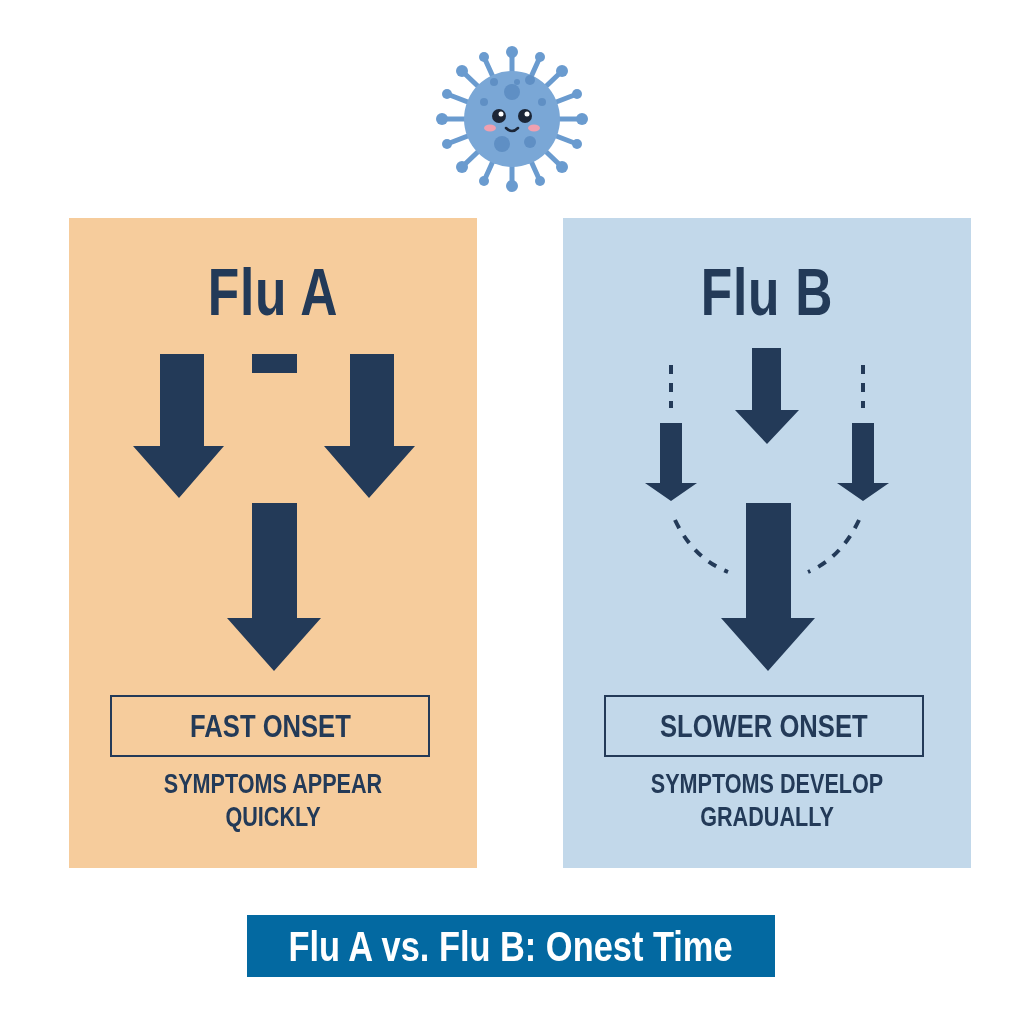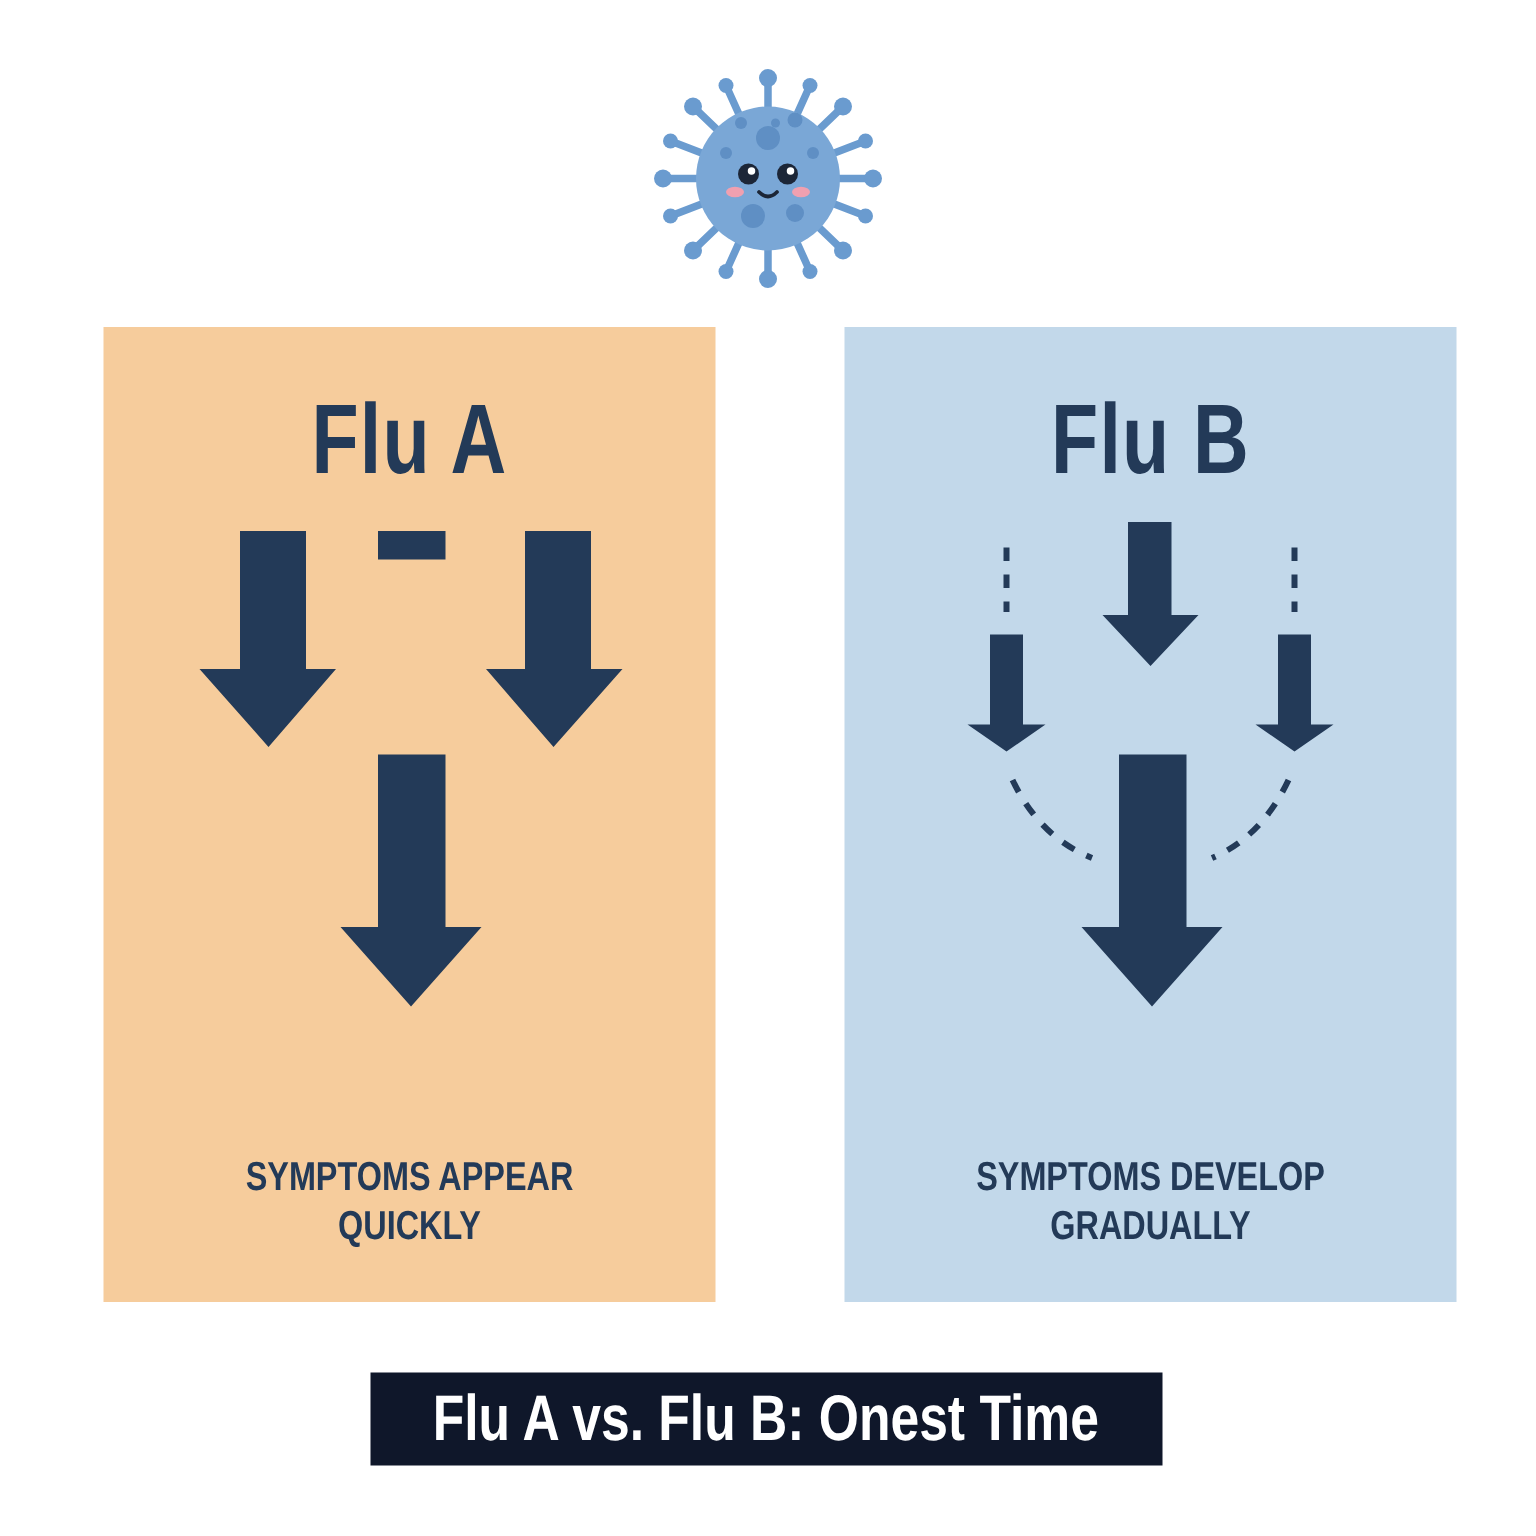--- a/index.html
+++ b/index.html
@@ -12,21 +12,21 @@
   .panel-title { position:absolute; left:0; right:0; top:36px; text-align:center; color:#233a58;
                  font-family:"Liberation Sans", sans-serif; font-weight:bold; font-size:66px;
                  transform:scaleX(0.78); letter-spacing:1px; }
   .arrows { position:absolute; left:0; top:0; width:408px; height:650px; }
   .onset-box { position:absolute; left:41px; width:320px; top:477px; height:62px;
                border:2px solid #233a58; box-sizing:border-box; display:flex; align-items:center; justify-content:center; }
   .onset-label { color:#233a58; font-weight:bold; font-size:32px; transform:scaleX(0.8); white-space:nowrap; }
   .desc { position:absolute; left:0; right:0; top:550px; text-align:center; color:#233a58; font-weight:bold;
           font-size:27px; line-height:33px; transform:scaleX(0.8); }
   .desc span { display:block; }
-  .caption { position:absolute; left:247px; top:915px; width:528px; height:62px; background:#0f172a;
+  .caption { position:absolute; left:247px; top:915px; width:528px; height:62px; background:#0369a1;
              display:flex; align-items:center; justify-content:center; }
   .caption-text { color:#fff; font-weight:bold; font-size:43px; transform:scaleX(0.8); white-space:nowrap; }
 </style>
 </head>
 <body>
 
 <svg class="virus" viewBox="0 0 160 150">
   <g stroke="#6a9bcf" stroke-width="5" stroke-linecap="round" fill="#6a9bcf">
     <g id="spikes">
       <line x1="80" y1="75" x2="80" y2="8"></line>
@@ -90,20 +90,23 @@
 
       <path d="M91 136 H135 V228 H155 L110 280 L64 228 H91 Z"></path>
 
       <path d="M281 136 H325 V228 H346 L300 280 L255 228 H281 Z"></path>
 
       <rect x="183" y="136" width="45" height="19"></rect>
 
       <path d="M183 285 H228 V400 H252 L205 453 L158 400 H183 Z"></path>
     </g>
   </svg>
+  <div class="onset-box">
+    <span class="onset-label">FAST ONSET</span>
+  </div>
   <div class="desc">
     <span>SYMPTOMS APPEAR</span>
     <span>QUICKLY</span>
   </div>
 </div>
 
 <div class="panel panel-b">
   <div class="panel-title">Flu B</div>
   <svg class="arrows" viewBox="0 0 408 650">
     <g fill="#233a58">
@@ -116,20 +119,23 @@
 
       <path d="M183 285 H228 V400 H252 L205 453 L158 400 H183 Z"></path>
     </g>
     <g stroke="#233a58" stroke-width="4" fill="none" stroke-dasharray="9 9">
       <line x1="108" y1="147" x2="108" y2="190"></line>
       <line x1="300" y1="147" x2="300" y2="190"></line>
       <path d="M112 302 Q130 340 165 354"></path>
       <path d="M296 302 Q278 340 245 354"></path>
     </g>
   </svg>
+  <div class="onset-box">
+    <span class="onset-label">SLOWER ONSET</span>
+  </div>
   <div class="desc">
     <span>SYMPTOMS DEVELOP</span>
     <span>GRADUALLY</span>
   </div>
 </div>
 
 <div class="caption">
   <span class="caption-text">Flu A vs. Flu B: Onest Time</span>
 </div>
 

